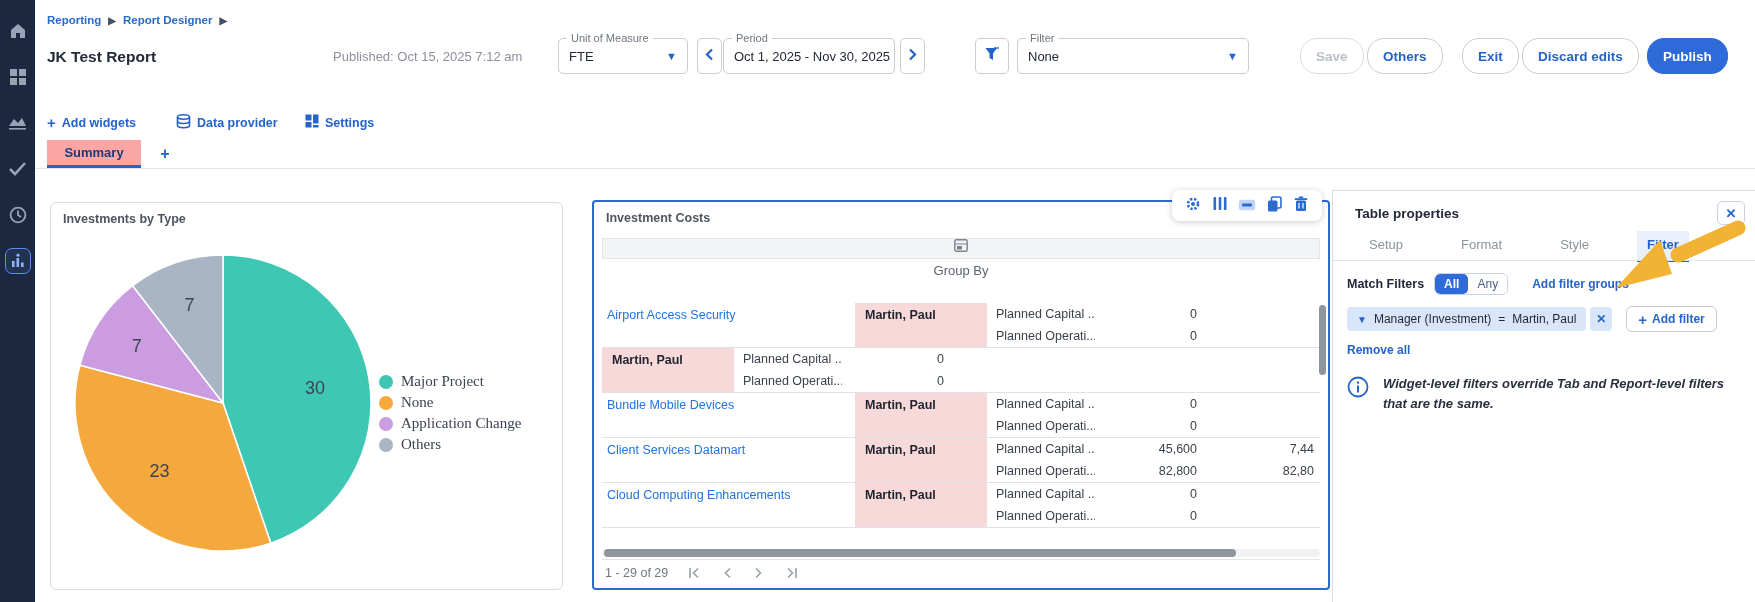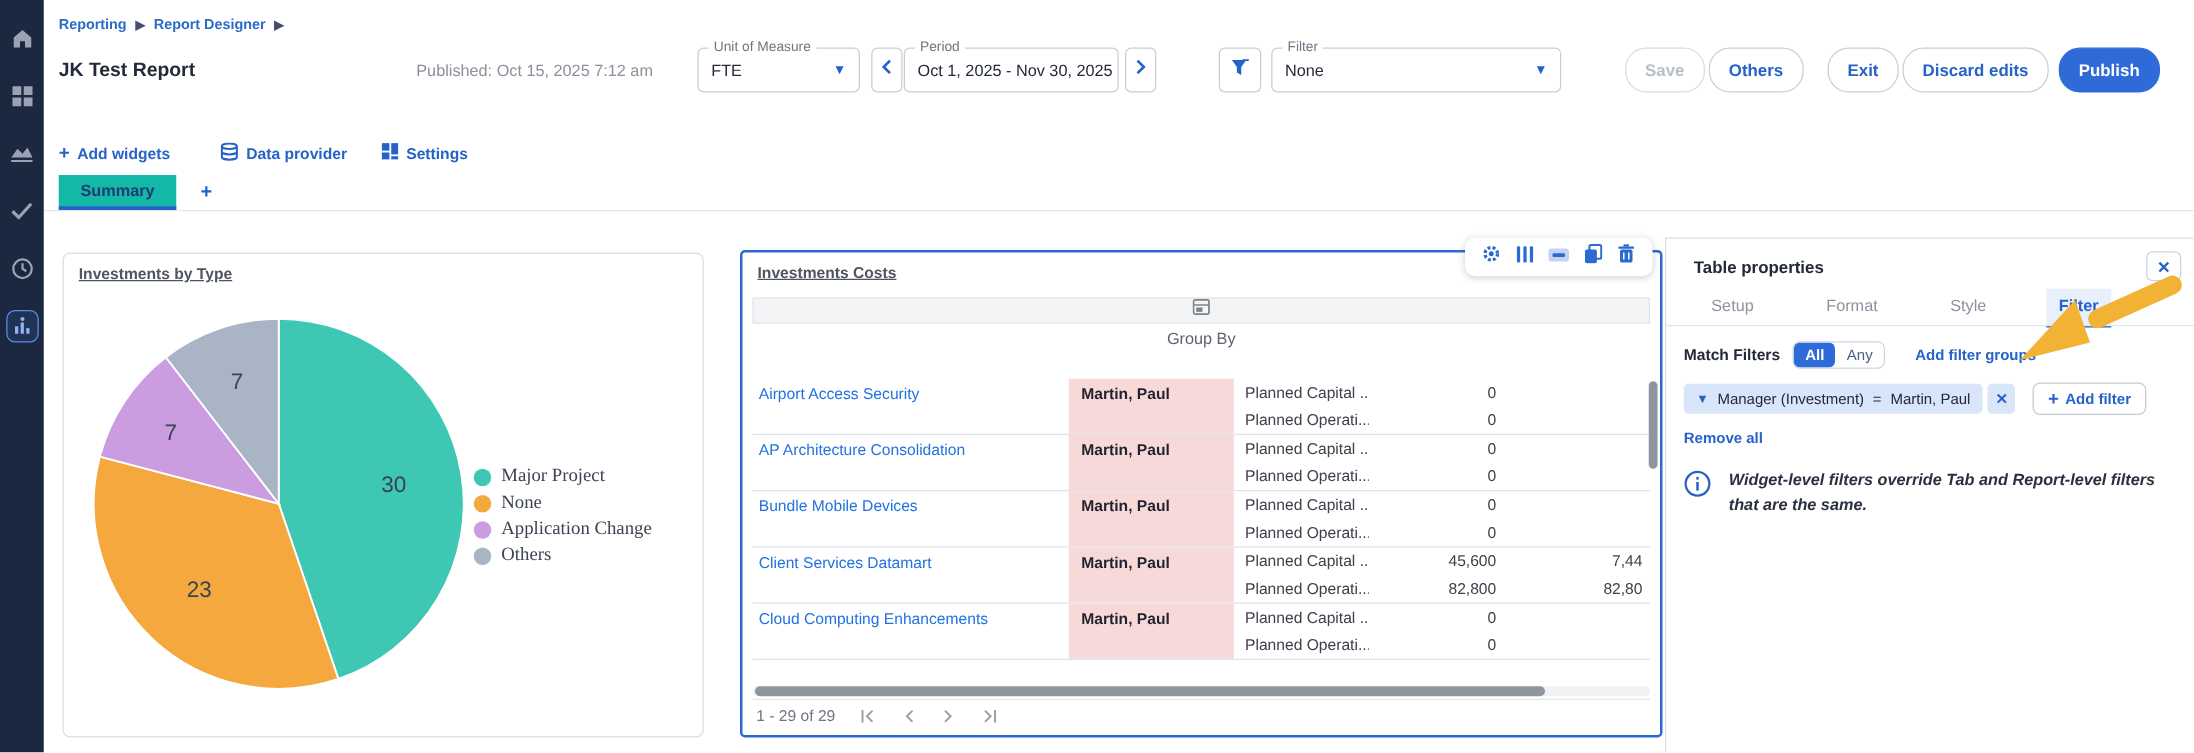--- a/index.html
+++ b/index.html
@@ -32,27 +32,27 @@
   .btn-save { left:1300px; color:#b9bfc8; border-color:#d9dce2; }
   .btn-preview { left:1367px; }
   .btn-exit { left:1462px; }
   .btn-discard { left:1522px; }
   .btn-publish { left:1647px; background:#2f6bd8; border-color:#2f6bd8; color:#fff; }
 
   
   .dlink { position:absolute; top:114px; display:flex; align-items:center; gap:6px; font-size:12.5px; font-weight:bold; color:#2563c9; }
   .l-addw { left:47px; } .l-dataprov { left:176px; } .l-settings { left:305px; }
   .plus-glyph { font-size:15px; font-weight:bold; }
-  .tab-summary { position:absolute; left:47px; top:140px; width:94px; height:28px; background:#14b8a6; color:#1f3a77; font-size:13px; font-weight:bold; display:flex; align-items:center; justify-content:center; border-bottom:3px solid #2563c9; }
+  .tab-summary { position:absolute; left:47px; top:140px; width:94px; height:28px; background:#fca5a5; color:#1f3a77; font-size:13px; font-weight:bold; display:flex; align-items:center; justify-content:center; border-bottom:3px solid #2563c9; }
   .tab-add { position:absolute; left:152px; top:140px; width:26px; height:28px; color:#2563c9; font-size:16px; font-weight:bold; display:flex; align-items:center; justify-content:center; }
   .tabs-divider { position:absolute; left:35px; right:0; top:168px; height:1px; background:#e4e6ea; }
 
   
   .pie-card { position:absolute; left:50px; top:202px; width:513px; height:388px; background:#fff; border:1px solid #d9dce1; border-radius:6px; }
-  .widget-title { position:absolute; left:12px; top:9px; font-size:12.5px; font-weight:bold; color:#4f5560;text-decoration:underline; }
+  .widget-title { position:absolute; left:12px; top:9px; font-size:12.5px; font-weight:bold; color:#4f5560; }
   .pie-svg { position:absolute; left:22px; top:50px; }
   .pie-num { font-size:18px; fill:#3c4352; font-family:"Liberation Sans",sans-serif; }
   .legend { position:absolute; left:328px; top:170px; display:flex; flex-direction:column; gap:4px; }
   .legend-item { display:flex; align-items:center; gap:8px; font-size:15px; color:#3c4352; white-space:nowrap;font-family:Liberation Serif, serif; }
   .legend-dot { width:14px; height:14px; border-radius:50%; flex:none; }
 
   
   .table-card { position:absolute; left:592px; top:200px; width:738px; height:390px; background:#fff; border:2px solid #2a6ad1; border-radius:4px; overflow:hidden; }
   .tc-inner { position:relative; width:734px; height:386px; }
   .groupby-bar { position:absolute; left:8px; right:8px; top:36px; height:21px; background:#f3f4f6; border:1px solid #e2e4e8; display:flex; align-items:center; gap:8px; padding:0 8px; font-size:13px; color:#5c636e;flex-direction:column; }
@@ -273,21 +273,21 @@
       </div>
       <div class="legend-item">
         <span class="legend-dot" style="background: rgb(169, 180, 196);"></span>
         <span>Others</span>
       </div>
     </div>
 </div>
 
 <div class="table-card">
   <div class="tc-inner">
-    <div class="widget-title">Investments Costs</div>
+    <div class="widget-title">Investment Costs</div>
     <div class="groupby-bar">
       <span><svg width="14" height="13" viewBox="0 0 14 13">
             <rect x="0.8" y="0.8" width="12.4" height="11.4" rx="1.5" fill="none" stroke="#7d838d" stroke-width="1.4"></rect>
             <line x1="0.8" y1="5" x2="13.2" y2="5" stroke="#7d838d" stroke-width="1.2"></line>
             <rect x="3" y="7" width="5" height="3.5" fill="#7d838d"></rect>
           </svg></span>
       <span>Group By</span>
     </div>
     <div class="t-body" id="tableBody">
         <div class="t-group">
@@ -300,21 +300,20 @@
               <div class="tm-period"></div>
             </div>
             <div class="tg-mrow">
               <div class="tm-label">Planned Operati...</div>
               <div class="tm-totals">0</div>
               <div class="tm-period"></div>
             </div>
           </div>
         </div>
         <div class="t-group">
-          <div class="tg-name"><span>AP Architecture Consolidation</span></div>
           <div class="tg-mgr">Martin, Paul</div>
           <div class="tg-metrics">
             <div class="tg-mrow">
               <div class="tm-label">Planned Capital ...</div>
               <div class="tm-totals">0</div>
               <div class="tm-period"></div>
             </div>
             <div class="tg-mrow">
               <div class="tm-label">Planned Operati...</div>
               <div class="tm-totals">0</div>

